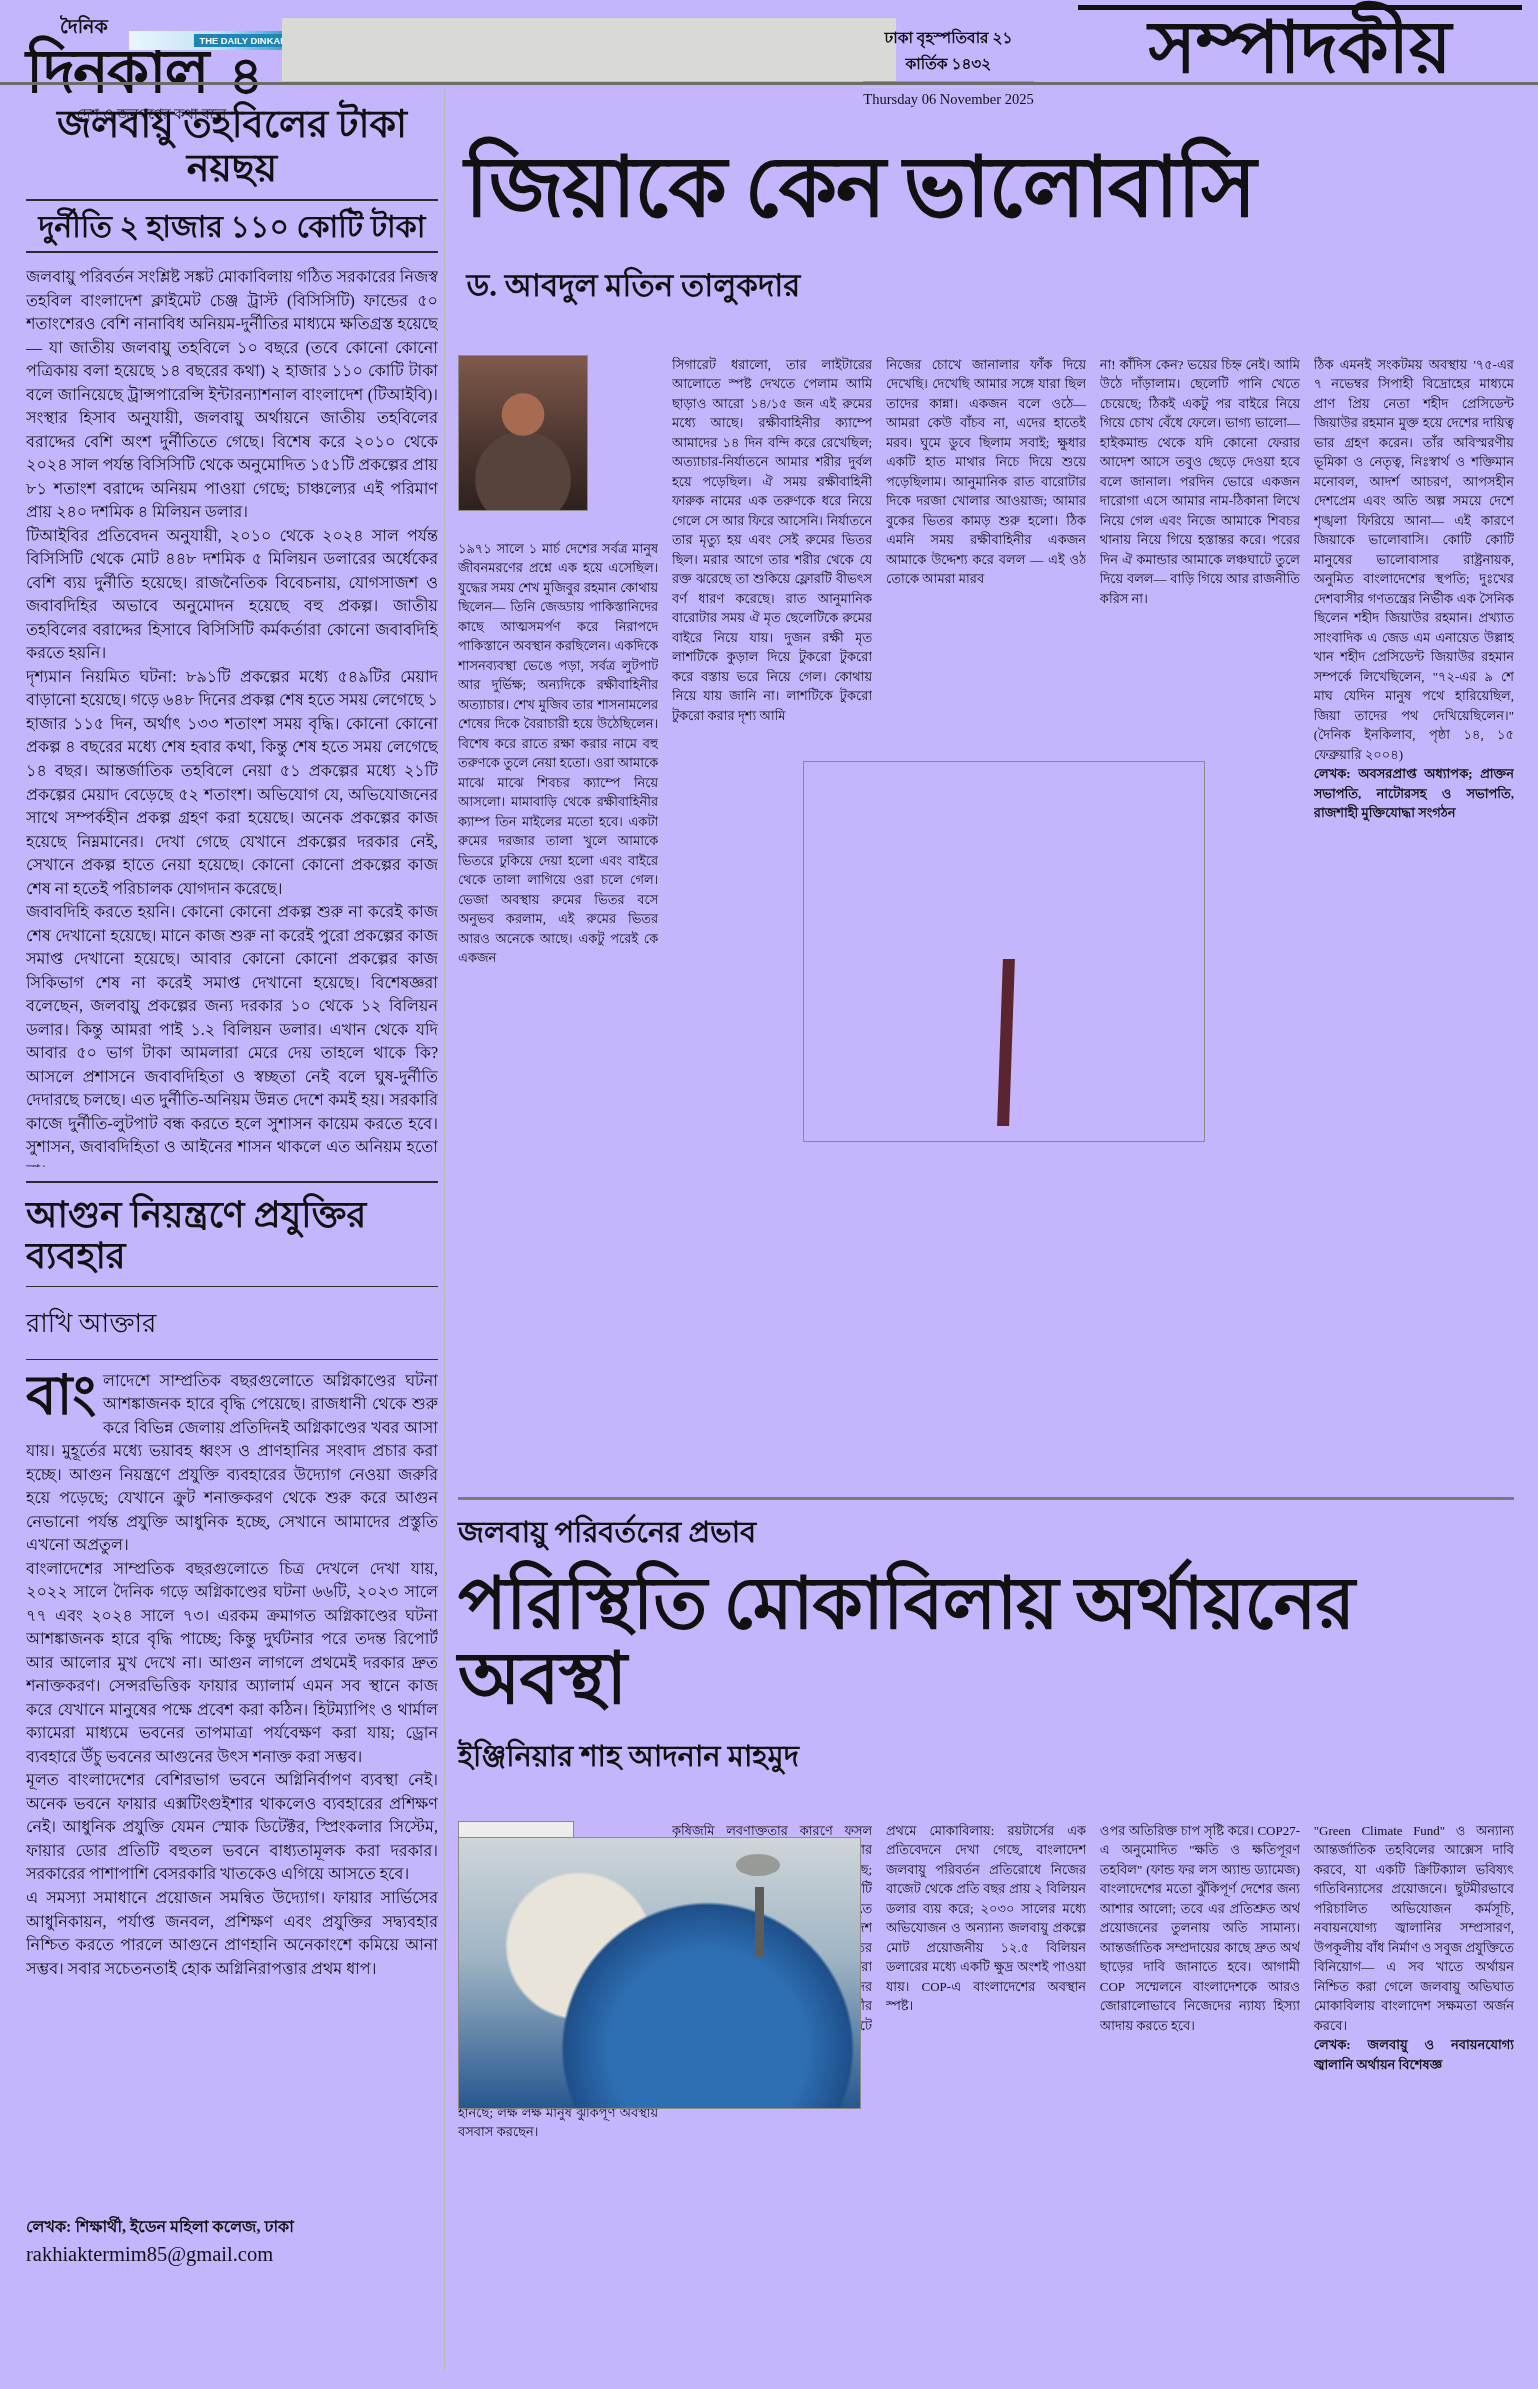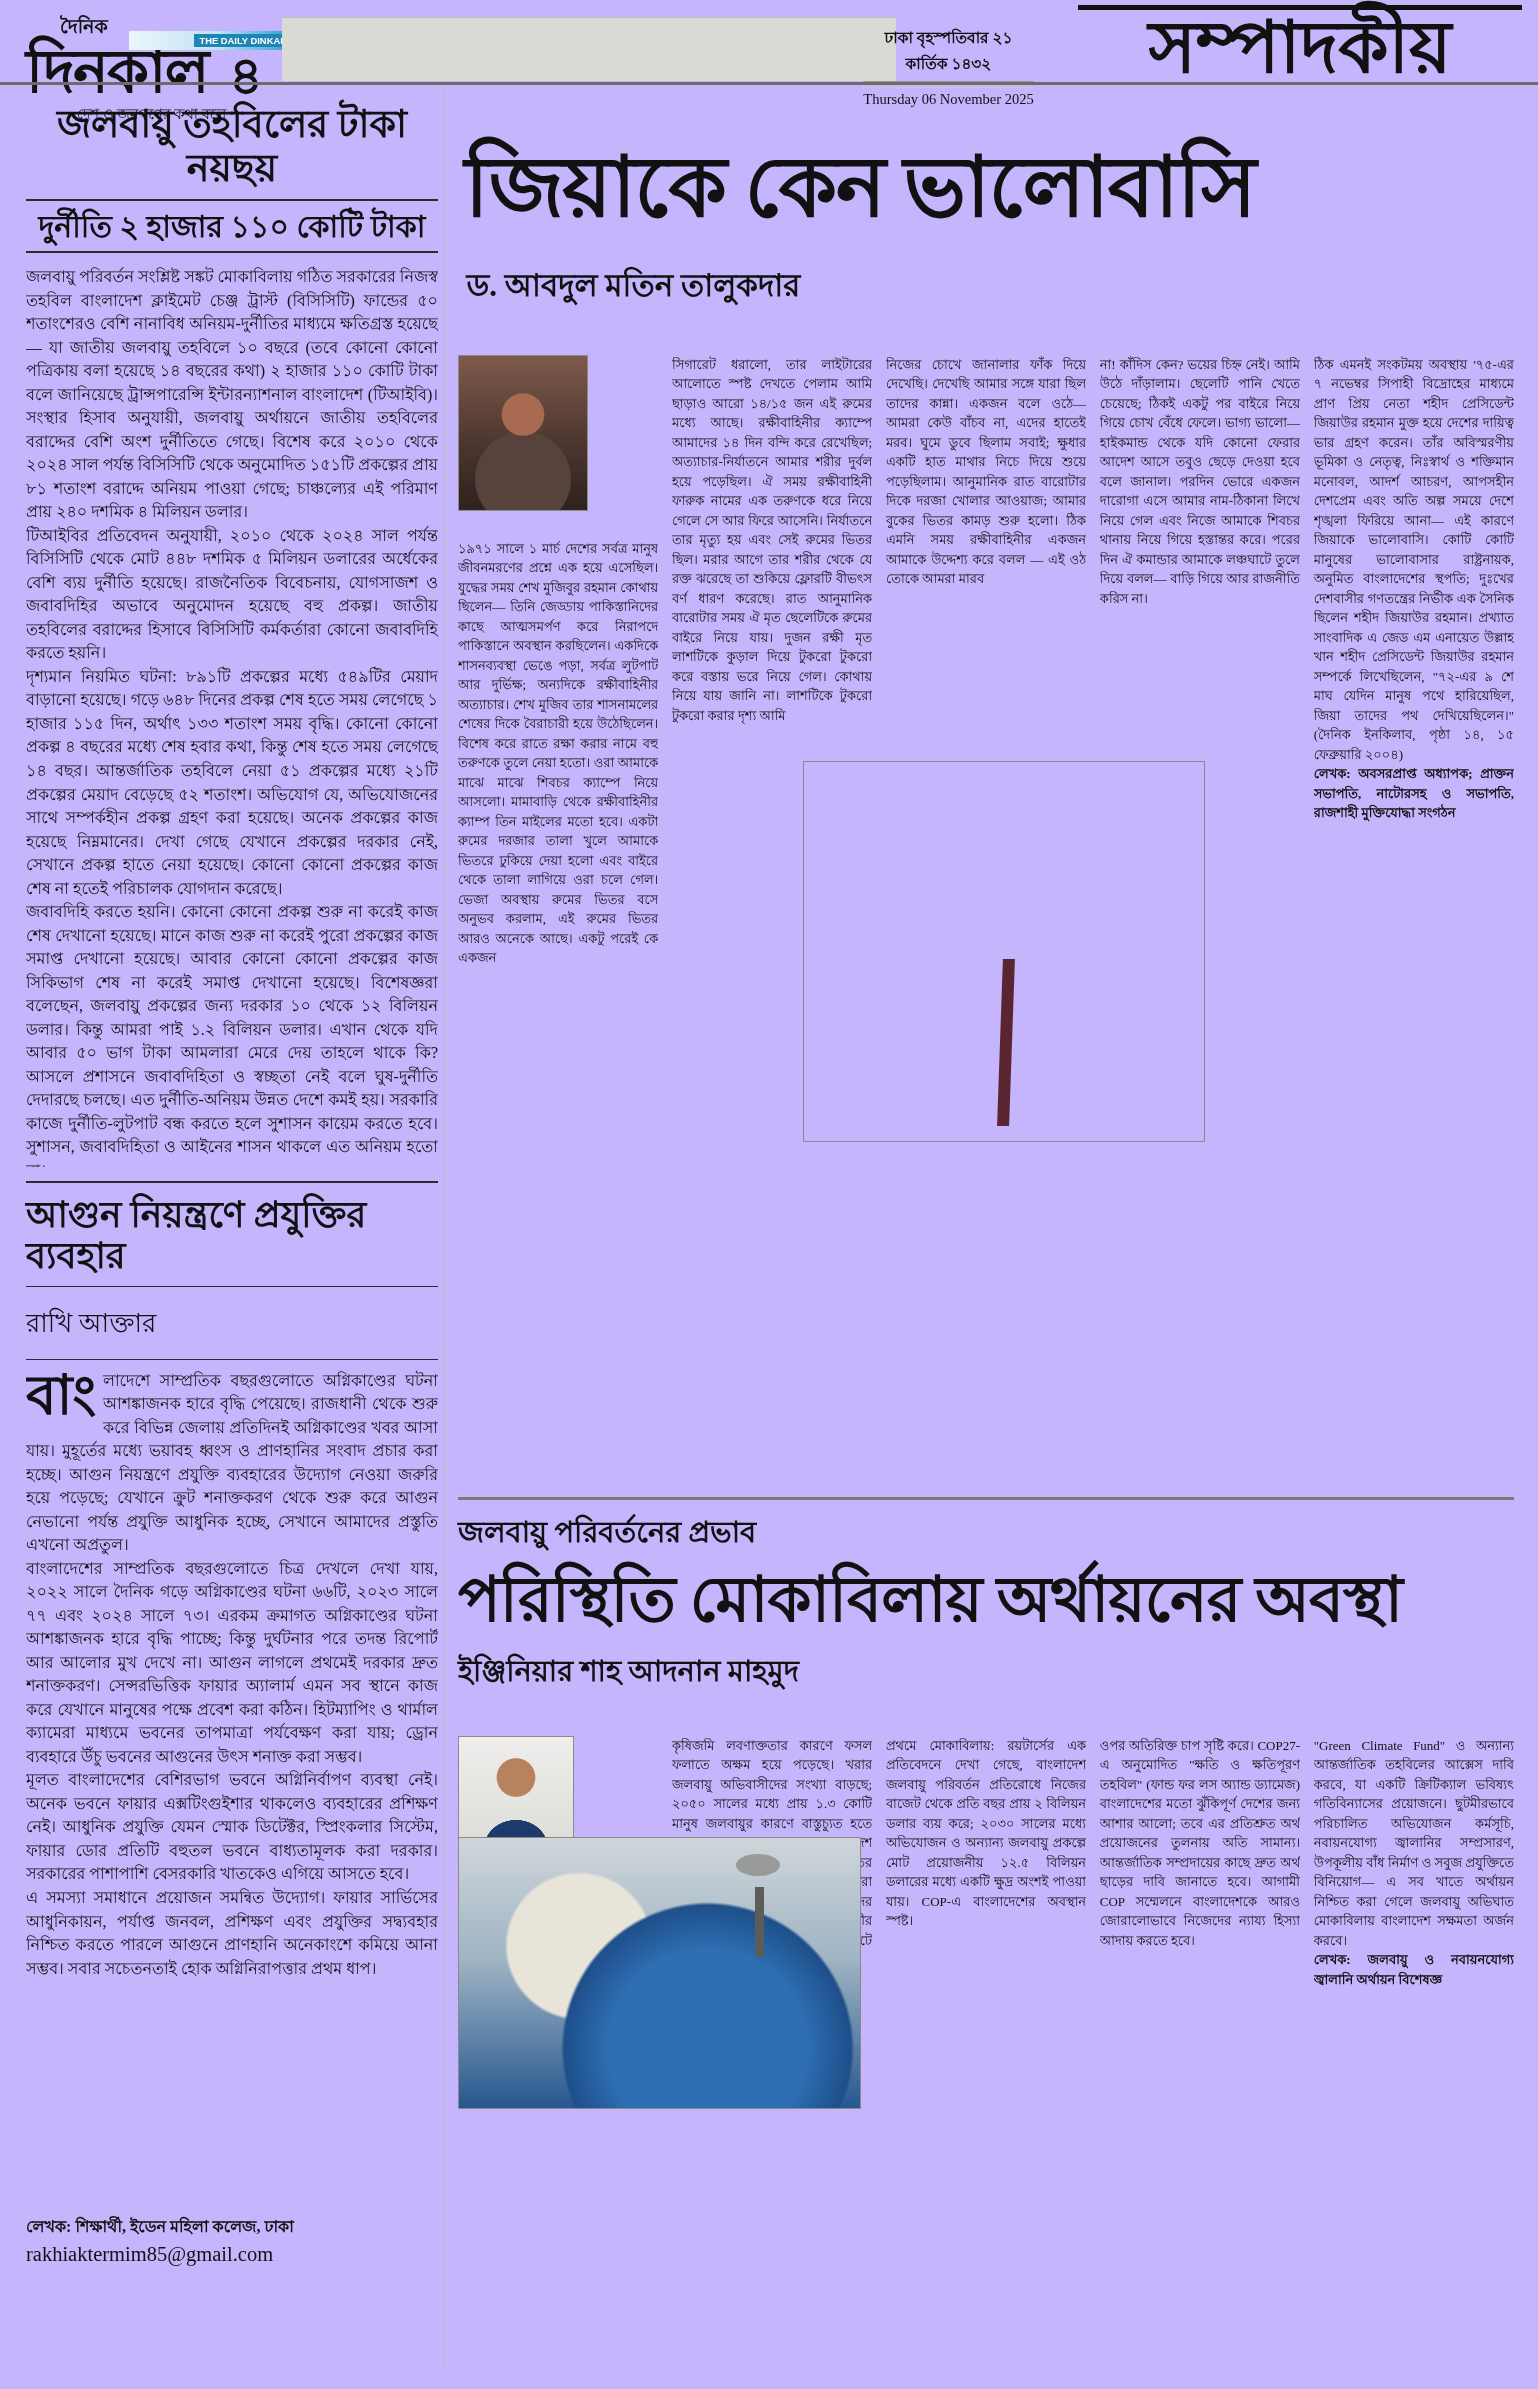--- a/index.html
+++ b/index.html
@@ -75,21 +75,21 @@
       radial-gradient(ellipse 42% 30% at 50% 74%, #23242b 0 60%, transparent 61%),
       linear-gradient(180deg,#e7e3da 0%,#d9d4c8 55%,#b9b4a8 100%);
   }
   .zia-tie{position:absolute;left:49%;top:52%;width:12px;height:44%;background:#5a2430;transform:skewX(-2deg);}
   .main-note{font-weight:bold;}
 
   
   .mid-divider{position:absolute;left:458px;top:1497px;width:1056px;height:2.6px;background:#7a7a77;}
   .bottom-art{position:absolute;left:458px;top:1509px;width:1056px;}
   .kicker{font-size:29px;font-weight:bold;}
-  .bottom-headline{font-size:63px;font-weight:bold;line-height:1.05;margin-top:8.5px;letter-spacing:-0.9px;}
+  .bottom-headline{font-size:72px;font-weight:bold;line-height:1.05;margin-top:8.5px;letter-spacing:-0.9px;}
   .bottom-byline{font-size:29px;font-weight:bold;margin-top:15.4px;}
   .bottom-cols{display:flex;gap:13.7px;margin-top:19px;height:634px;overflow:hidden;}
   .author-photo-adnan{
     width:116px;height:137px;margin:0 0 8.5px 0;
     background:
       radial-gradient(circle at 50% 30%, #b9825f 0 17%, transparent 18%),
       radial-gradient(ellipse 46% 34% at 50% 82%, #1d3a6e 0 60%, transparent 61%),
       linear-gradient(180deg,#efeeec 0%,#d8d8d4 100%);
   }
   .earth-photo{

